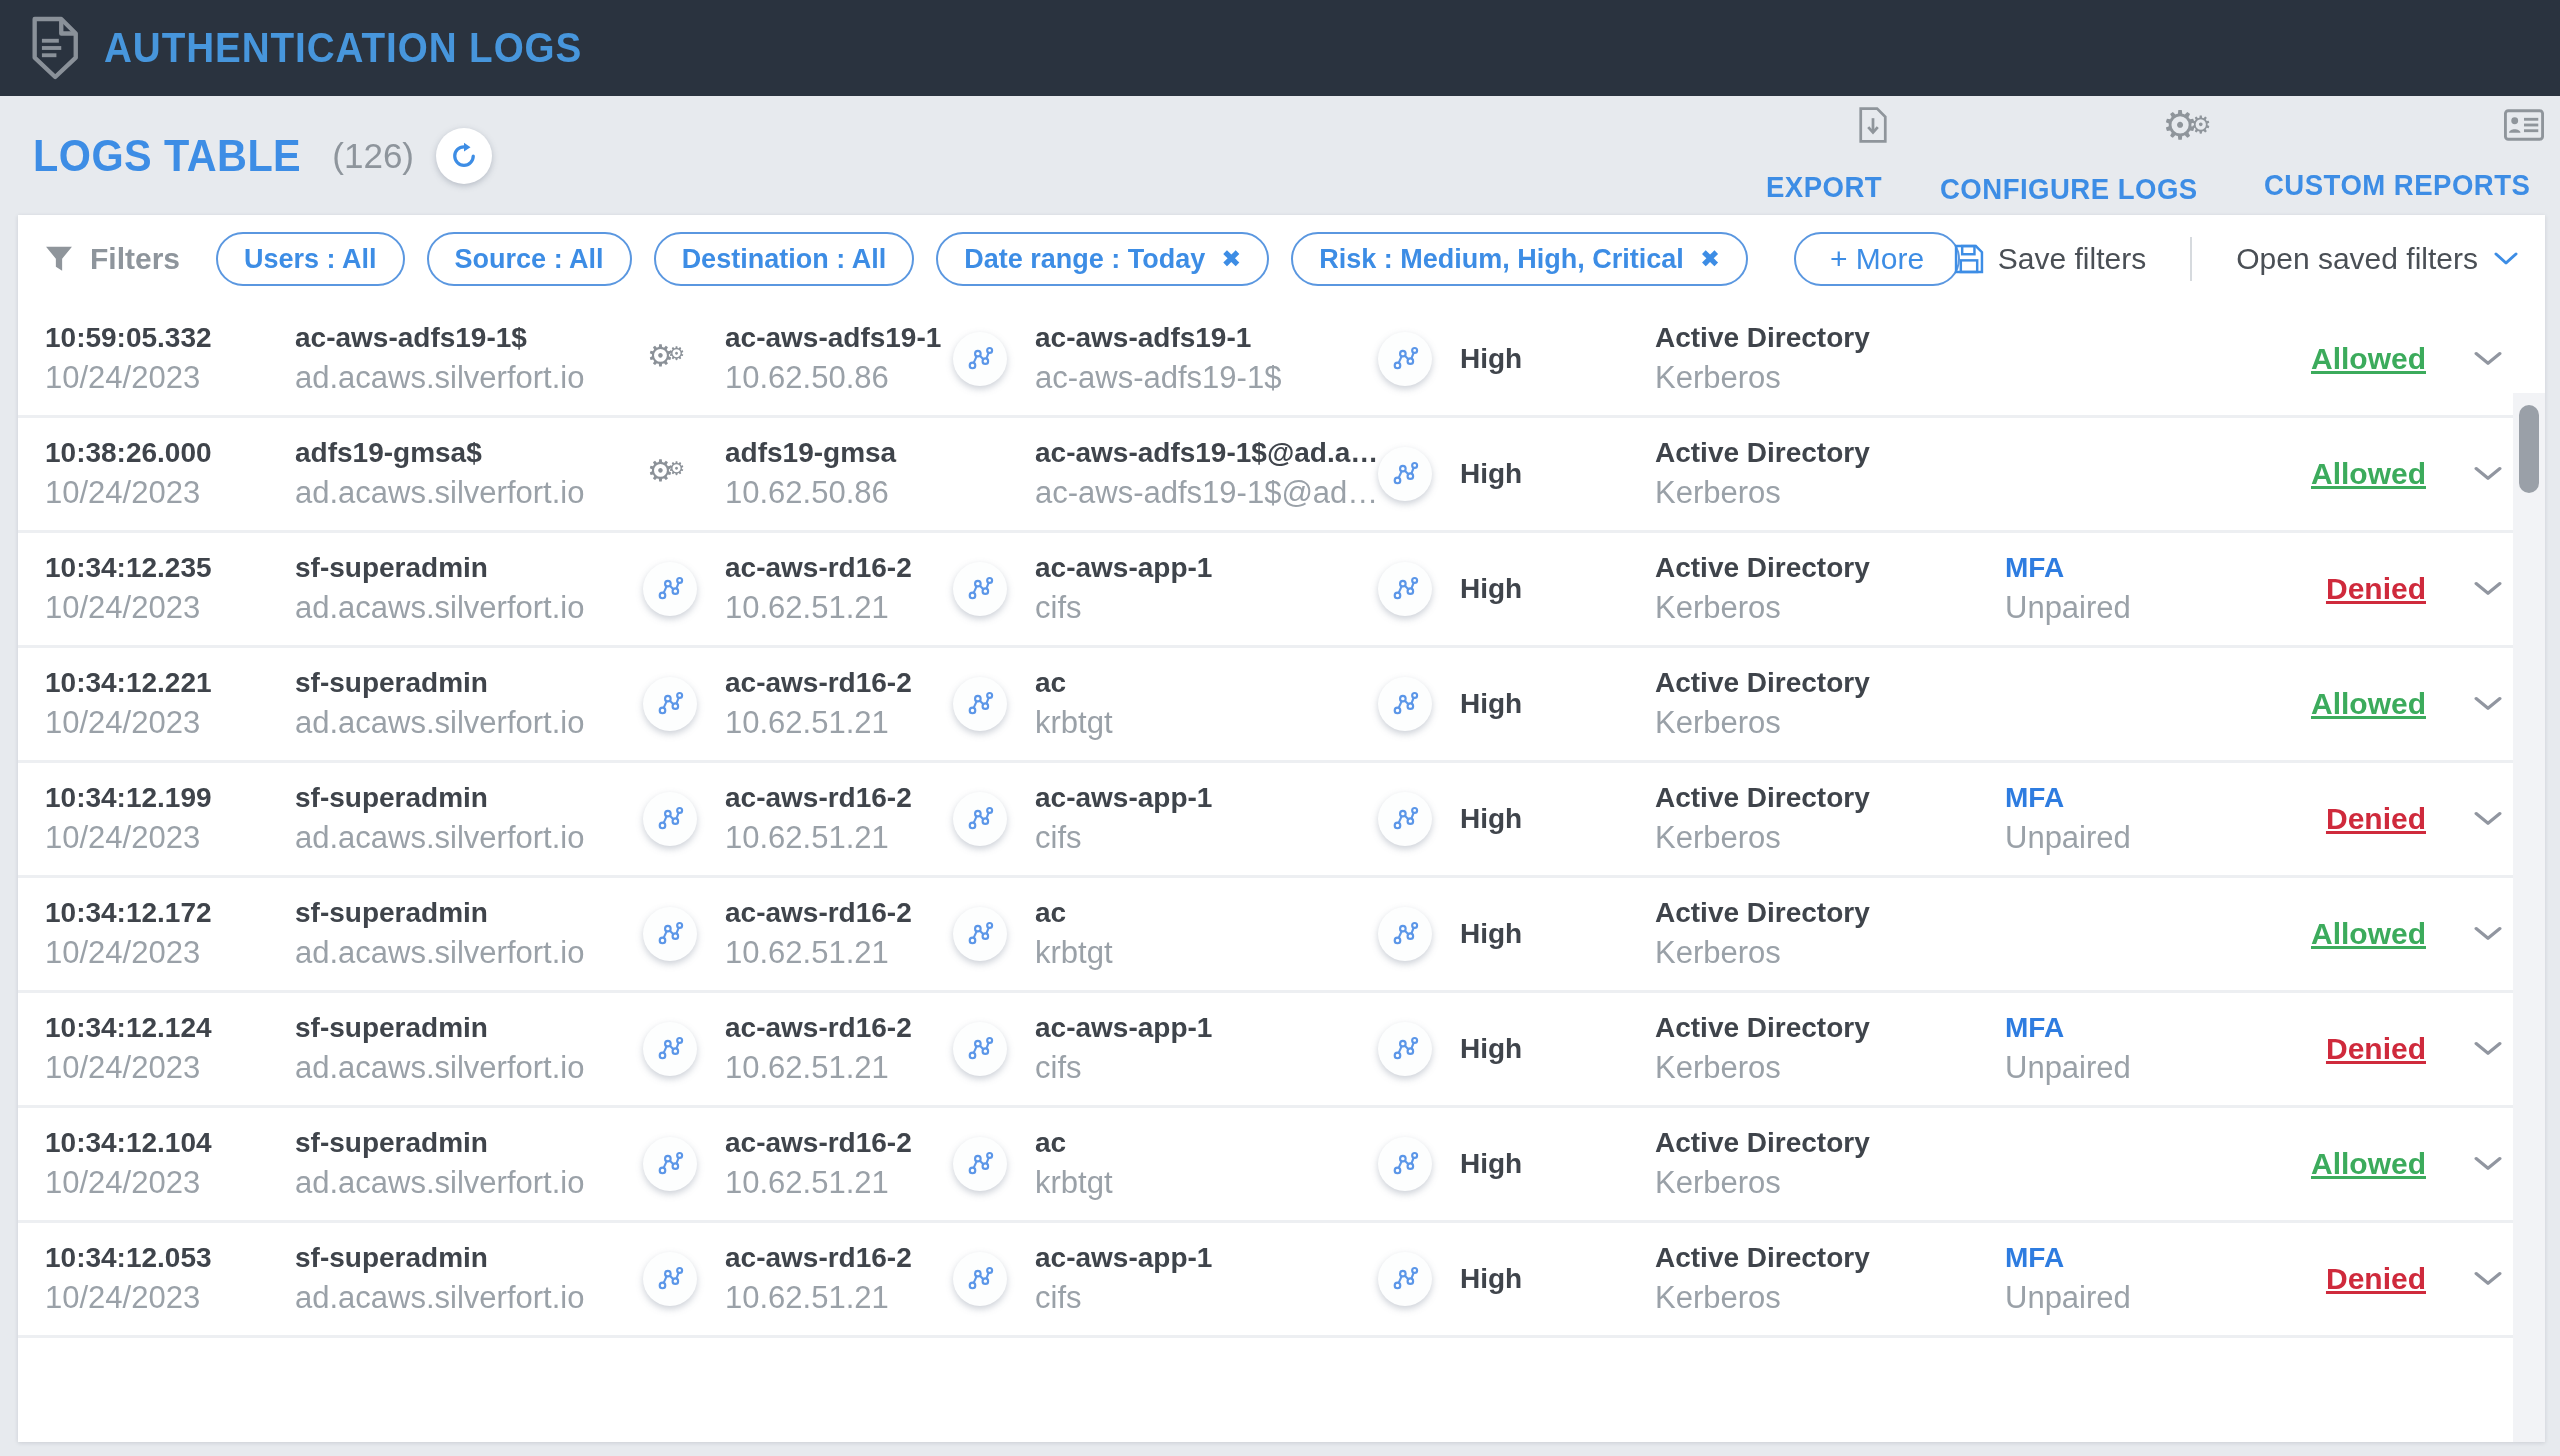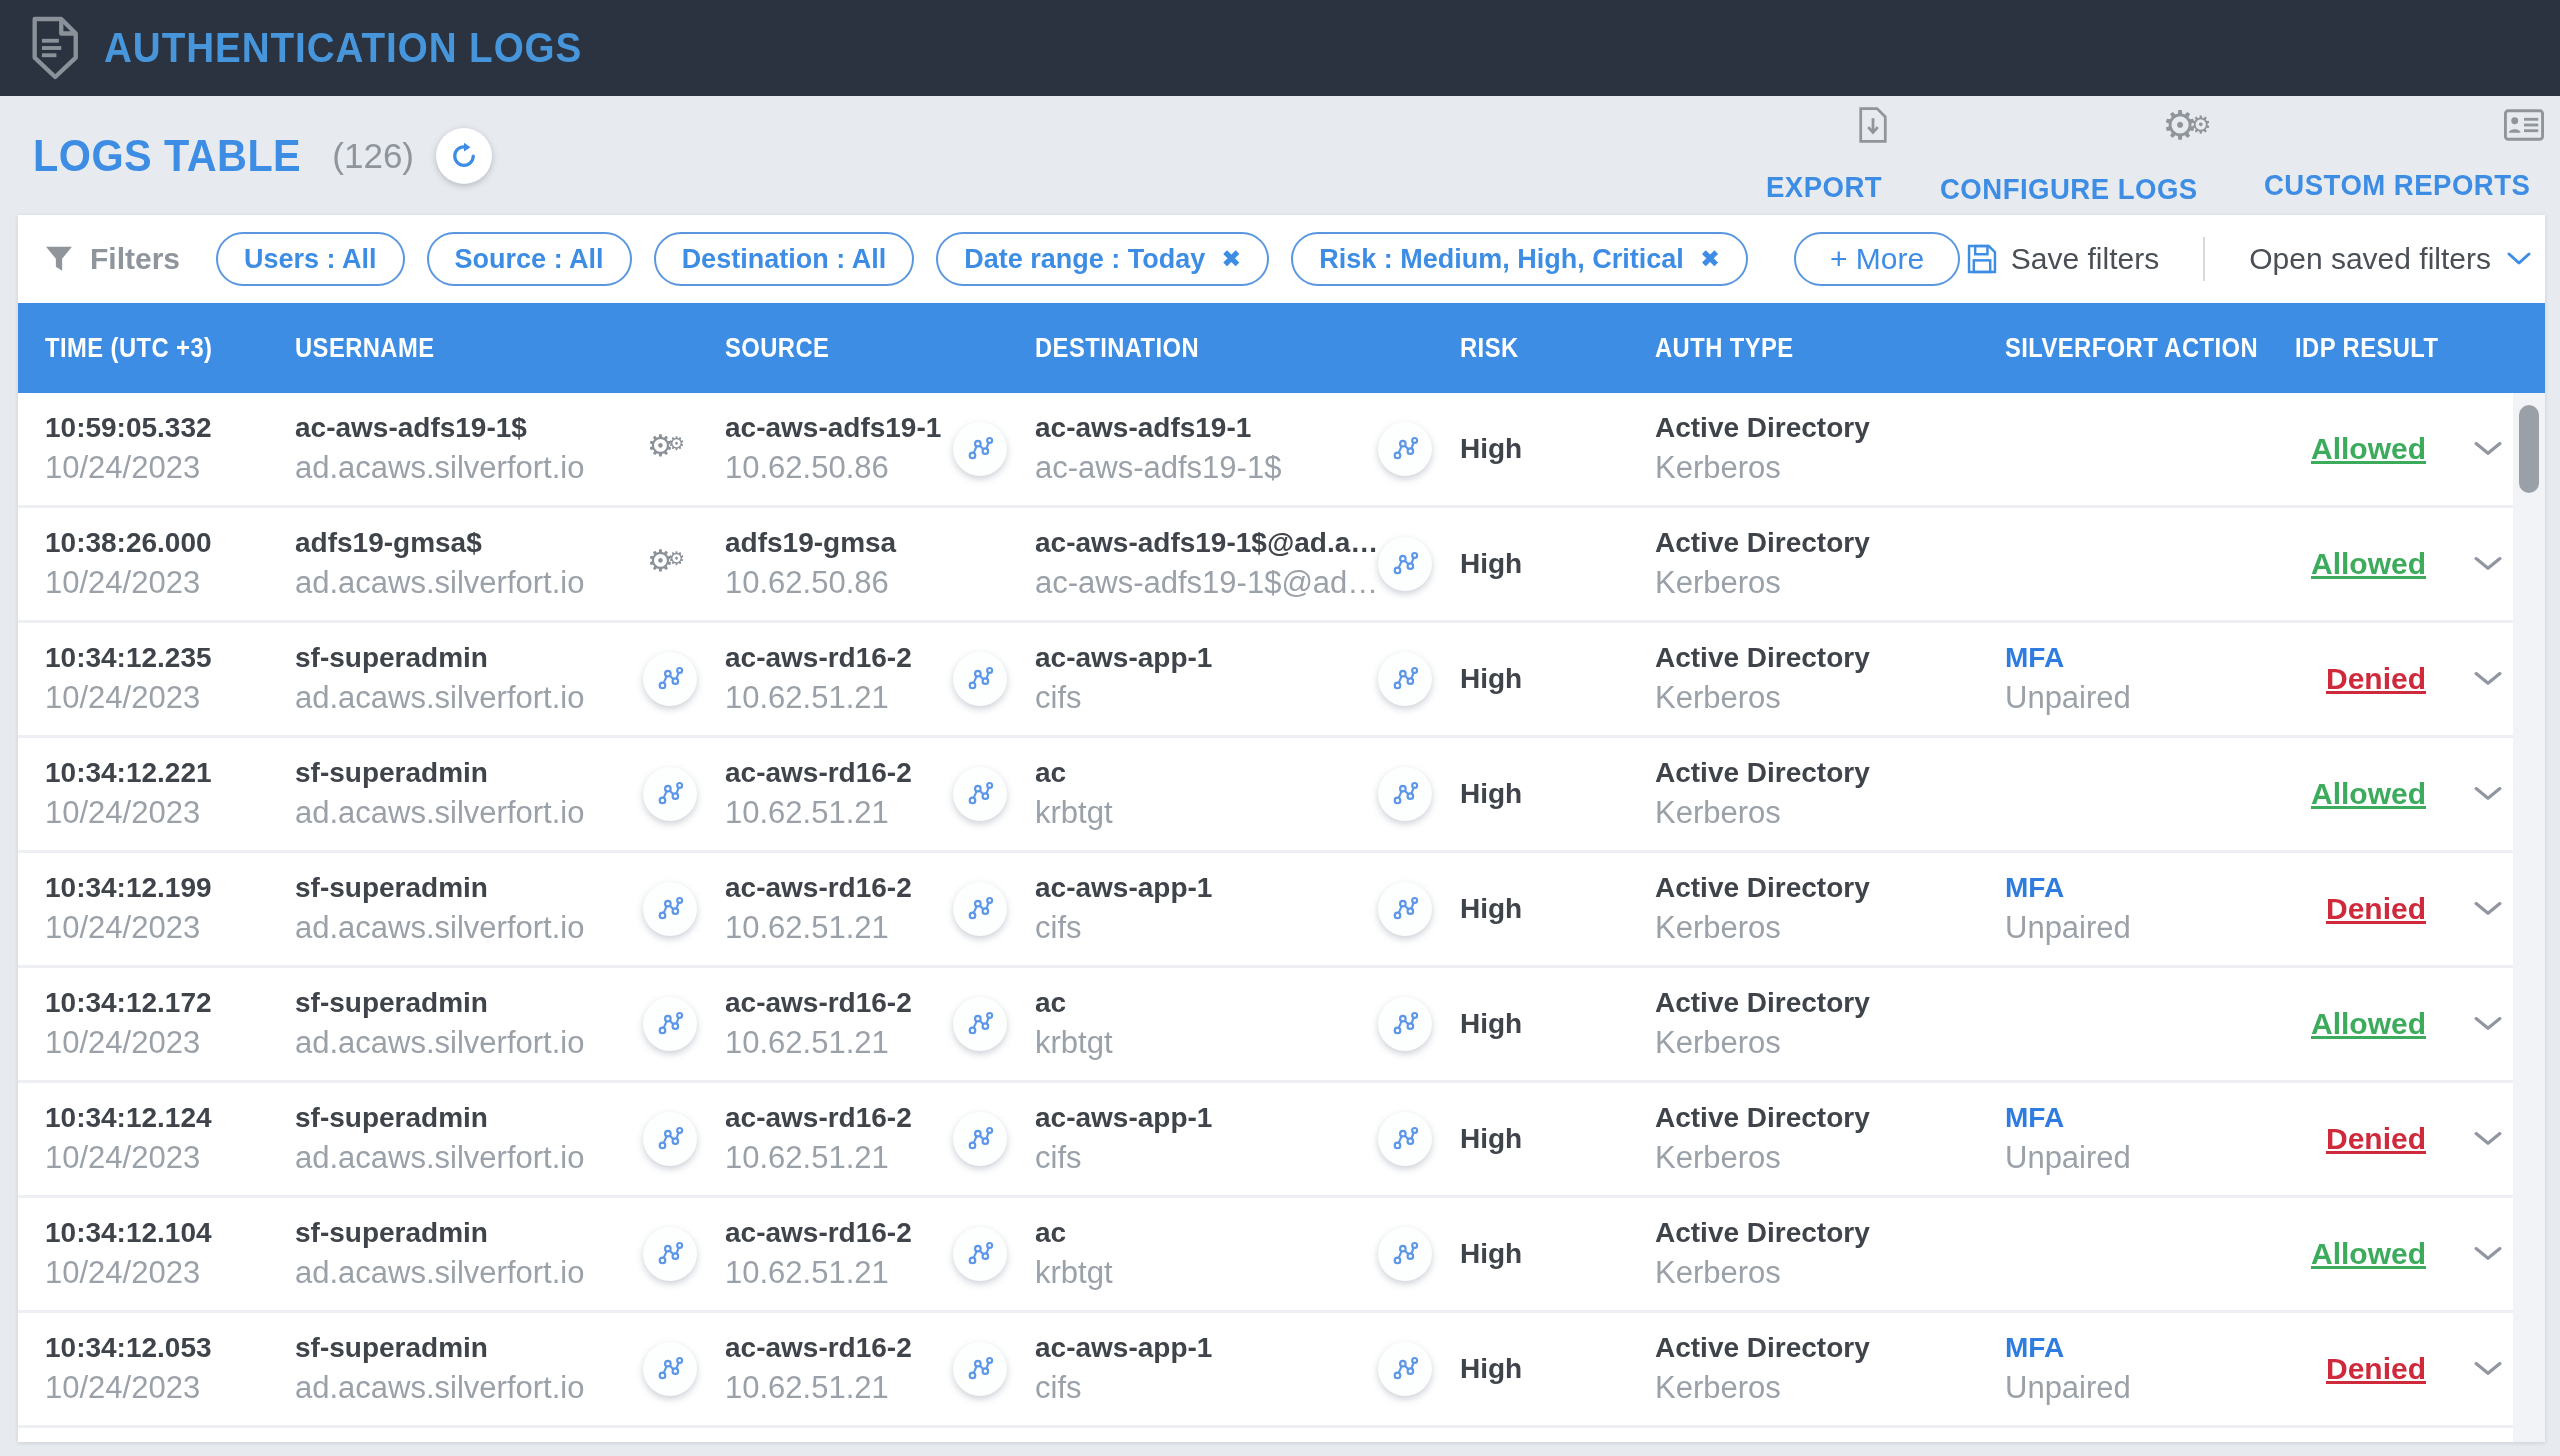--- a/index.html
+++ b/index.html
@@ -35,21 +35,21 @@
   
   .filterbar { position:relative; height:88px; display:flex; align-items:center; padding:2px 26px; }
   .filters-label { display:flex; align-items:center; gap:16px; margin-right:36px; }
   .filters-label .txt { font-size:30px; font-weight:700; color:#8e959c; }
   .pills { display:flex; align-items:center; gap:22px; }
   .pill { display:flex; align-items:center; gap:16px; height:54px; padding:0 26px;
     border:2px solid #5a97e0; border-radius:30px; color:#3d8de5; font-size:27px; font-weight:700;
     background:#fff; cursor:pointer; white-space:nowrap; }
   .pill .x { font-size:24px; font-weight:400; cursor:pointer; }
   .pill.more { margin-left:24px; font-weight:400; font-size:30px; padding:0 34px; }
-  .filter-right { position:absolute; right:14px; top:0; height:88px; display:flex; align-items:center; gap:44px; }
+  .filter-right { position:absolute; right:27px; top:0; height:88px; display:flex; align-items:center; gap:44px; }
   .save-filters { display:flex; align-items:center; gap:14px; font-size:30px; color:#4a4f55; cursor:pointer; }
   .fr-divider { width:2px; height:44px; background:#d6dade; }
   .open-saved { display:flex; align-items:center; gap:16px; font-size:30px; color:#4a4f55; cursor:pointer; }
 
   
   .thead { position:relative; height:90px; background:#3d8de5; display:grid;
     grid-template-columns:250px 430px 310px 425px 195px 350px 290px 165px 55px;
     align-items:center; padding-left:27px; }
   .th { font-size:27px; font-weight:700; color:#fff; letter-spacing:.5px;
     transform:scaleX(.88); transform-origin:left center; white-space:nowrap; }
@@ -173,31 +173,20 @@
       <div class="fr-divider"></div>
       <div class="open-saved">
         <span>Open saved filters</span>
         <svg width="24" height="14" viewBox="0 0 24 14">
           <polyline points="2,2 12,11 22,2" fill="none" stroke="#3d8de5" stroke-width="3" stroke-linecap="round" stroke-linejoin="round"></polyline>
         </svg>
       </div>
     </div>
   </div>
 
-  <div class="thead">
-    <div class="th">TIME (UTC +3)</div>
-    <div class="th">USERNAME</div>
-    <div class="th">SOURCE</div>
-    <div class="th">DESTINATION</div>
-    <div class="th">RISK</div>
-    <div class="th">AUTH TYPE</div>
-    <div class="th">SILVERFORT ACTION</div>
-    <div class="th">IDP RESULT</div>
-    <div></div>
-  </div>
 
   <div class="tbody">
   <div class="row">
     <div class="cell time-cell">
       <div class="cell-main">10:59:05.332</div>
       <div class="cell-sub">10/24/2023</div>
     </div>
     <div class="cell">
       <div class="cell-main">ac-aws-adfs19-1$</div>
       <div class="cell-sub">ad.acaws.silverfort.io</div>

